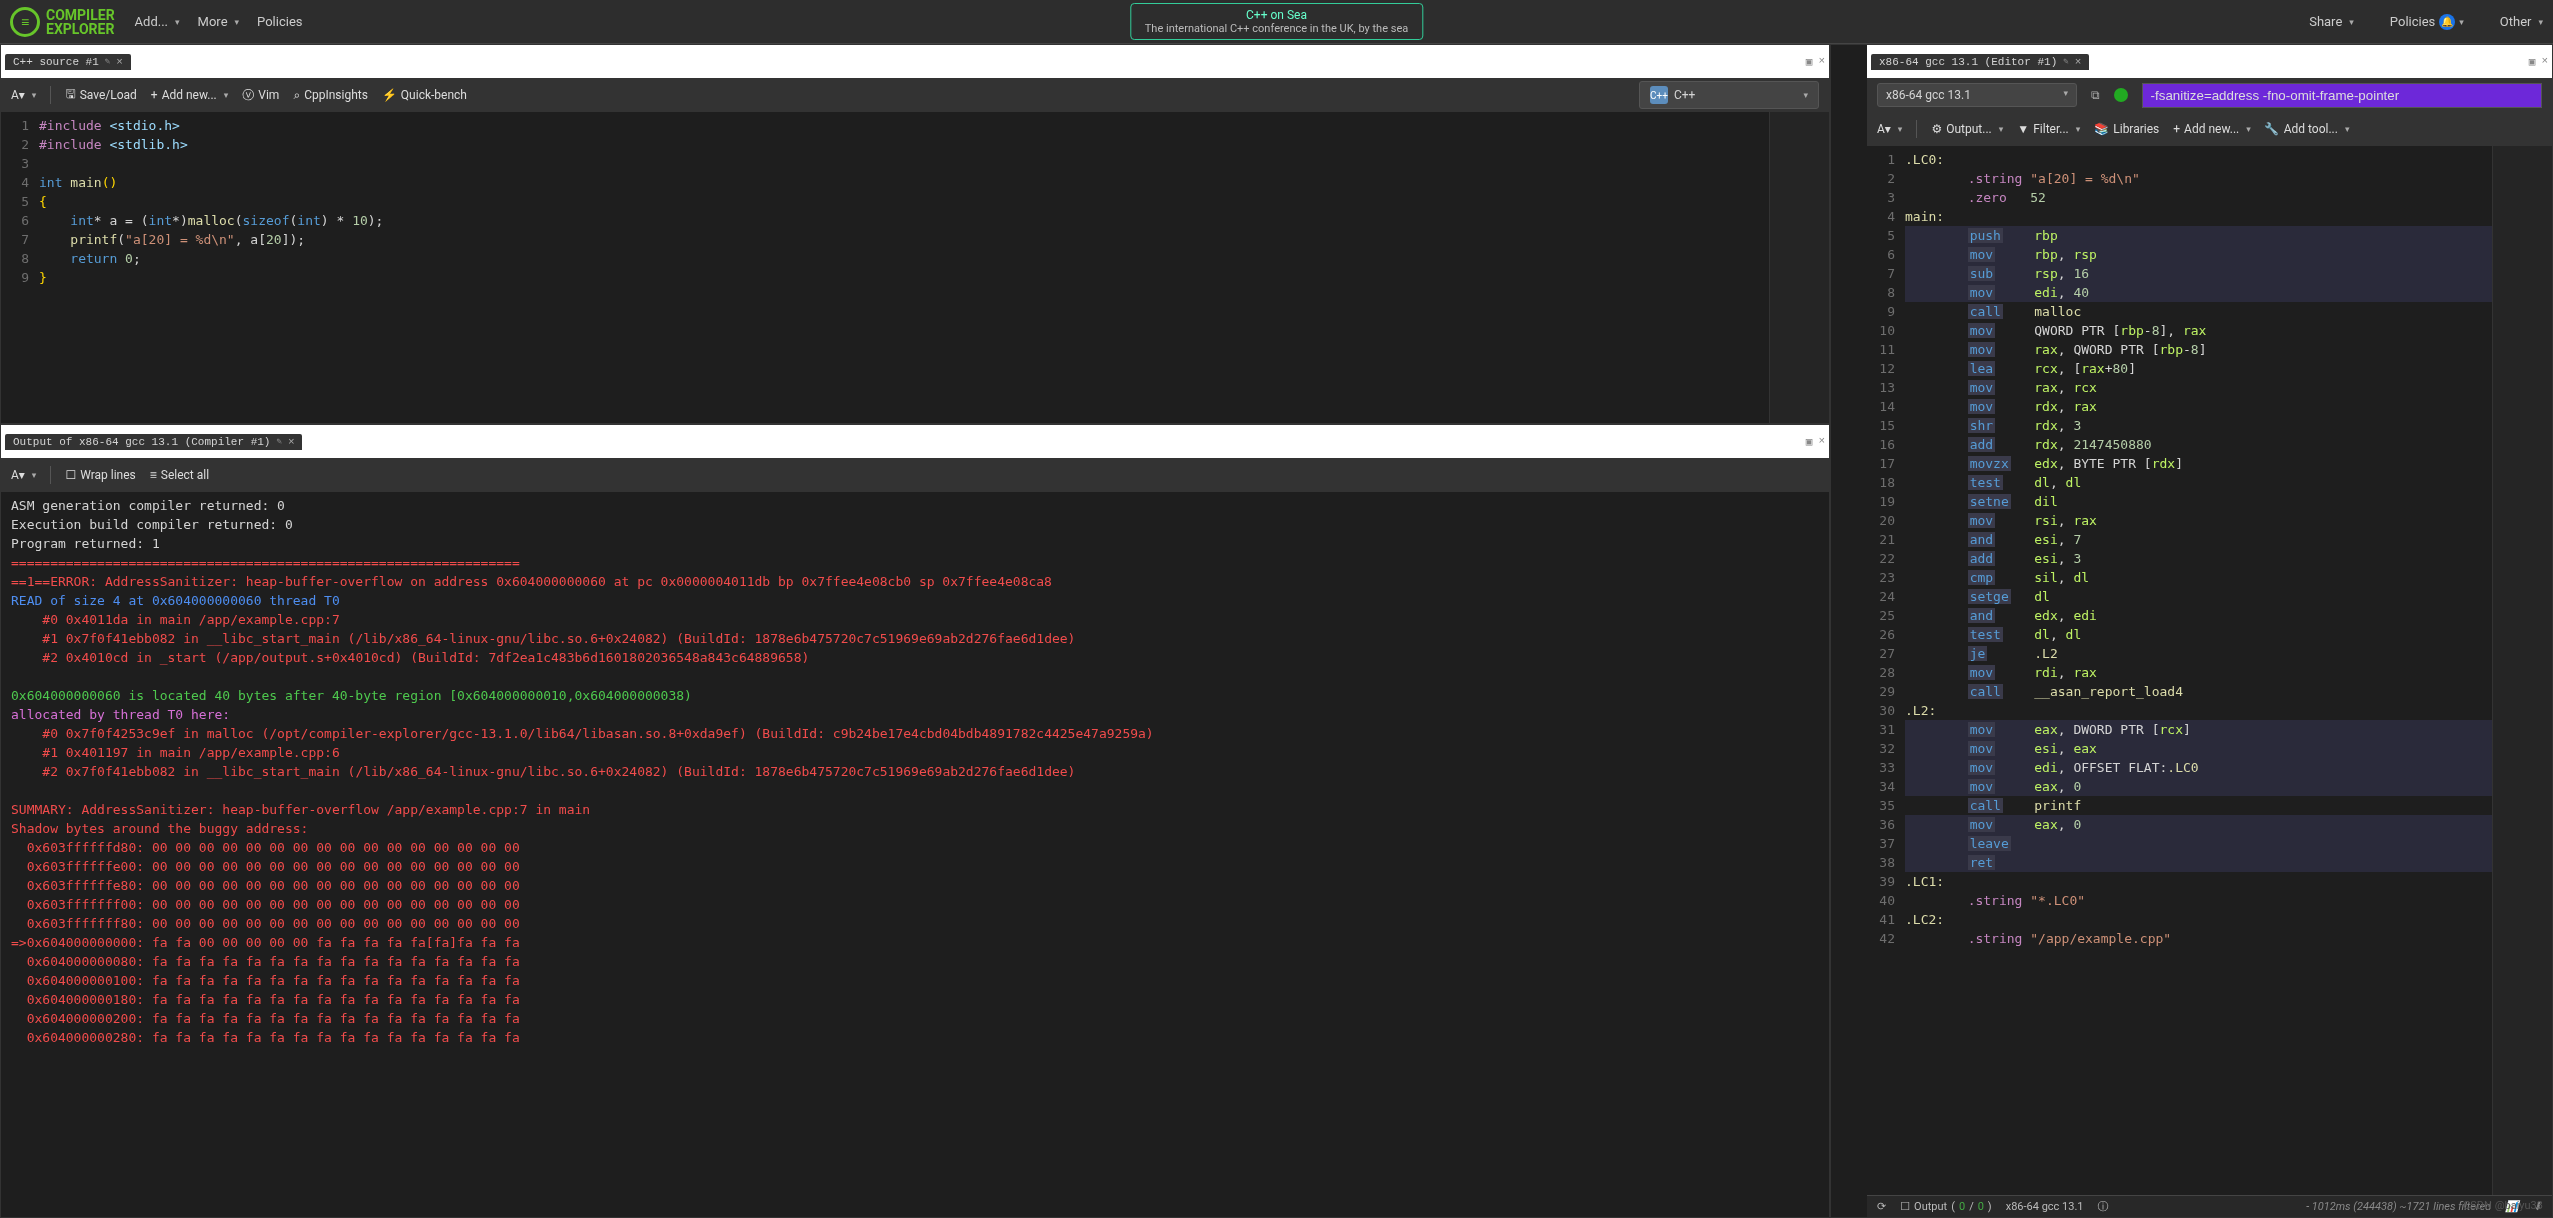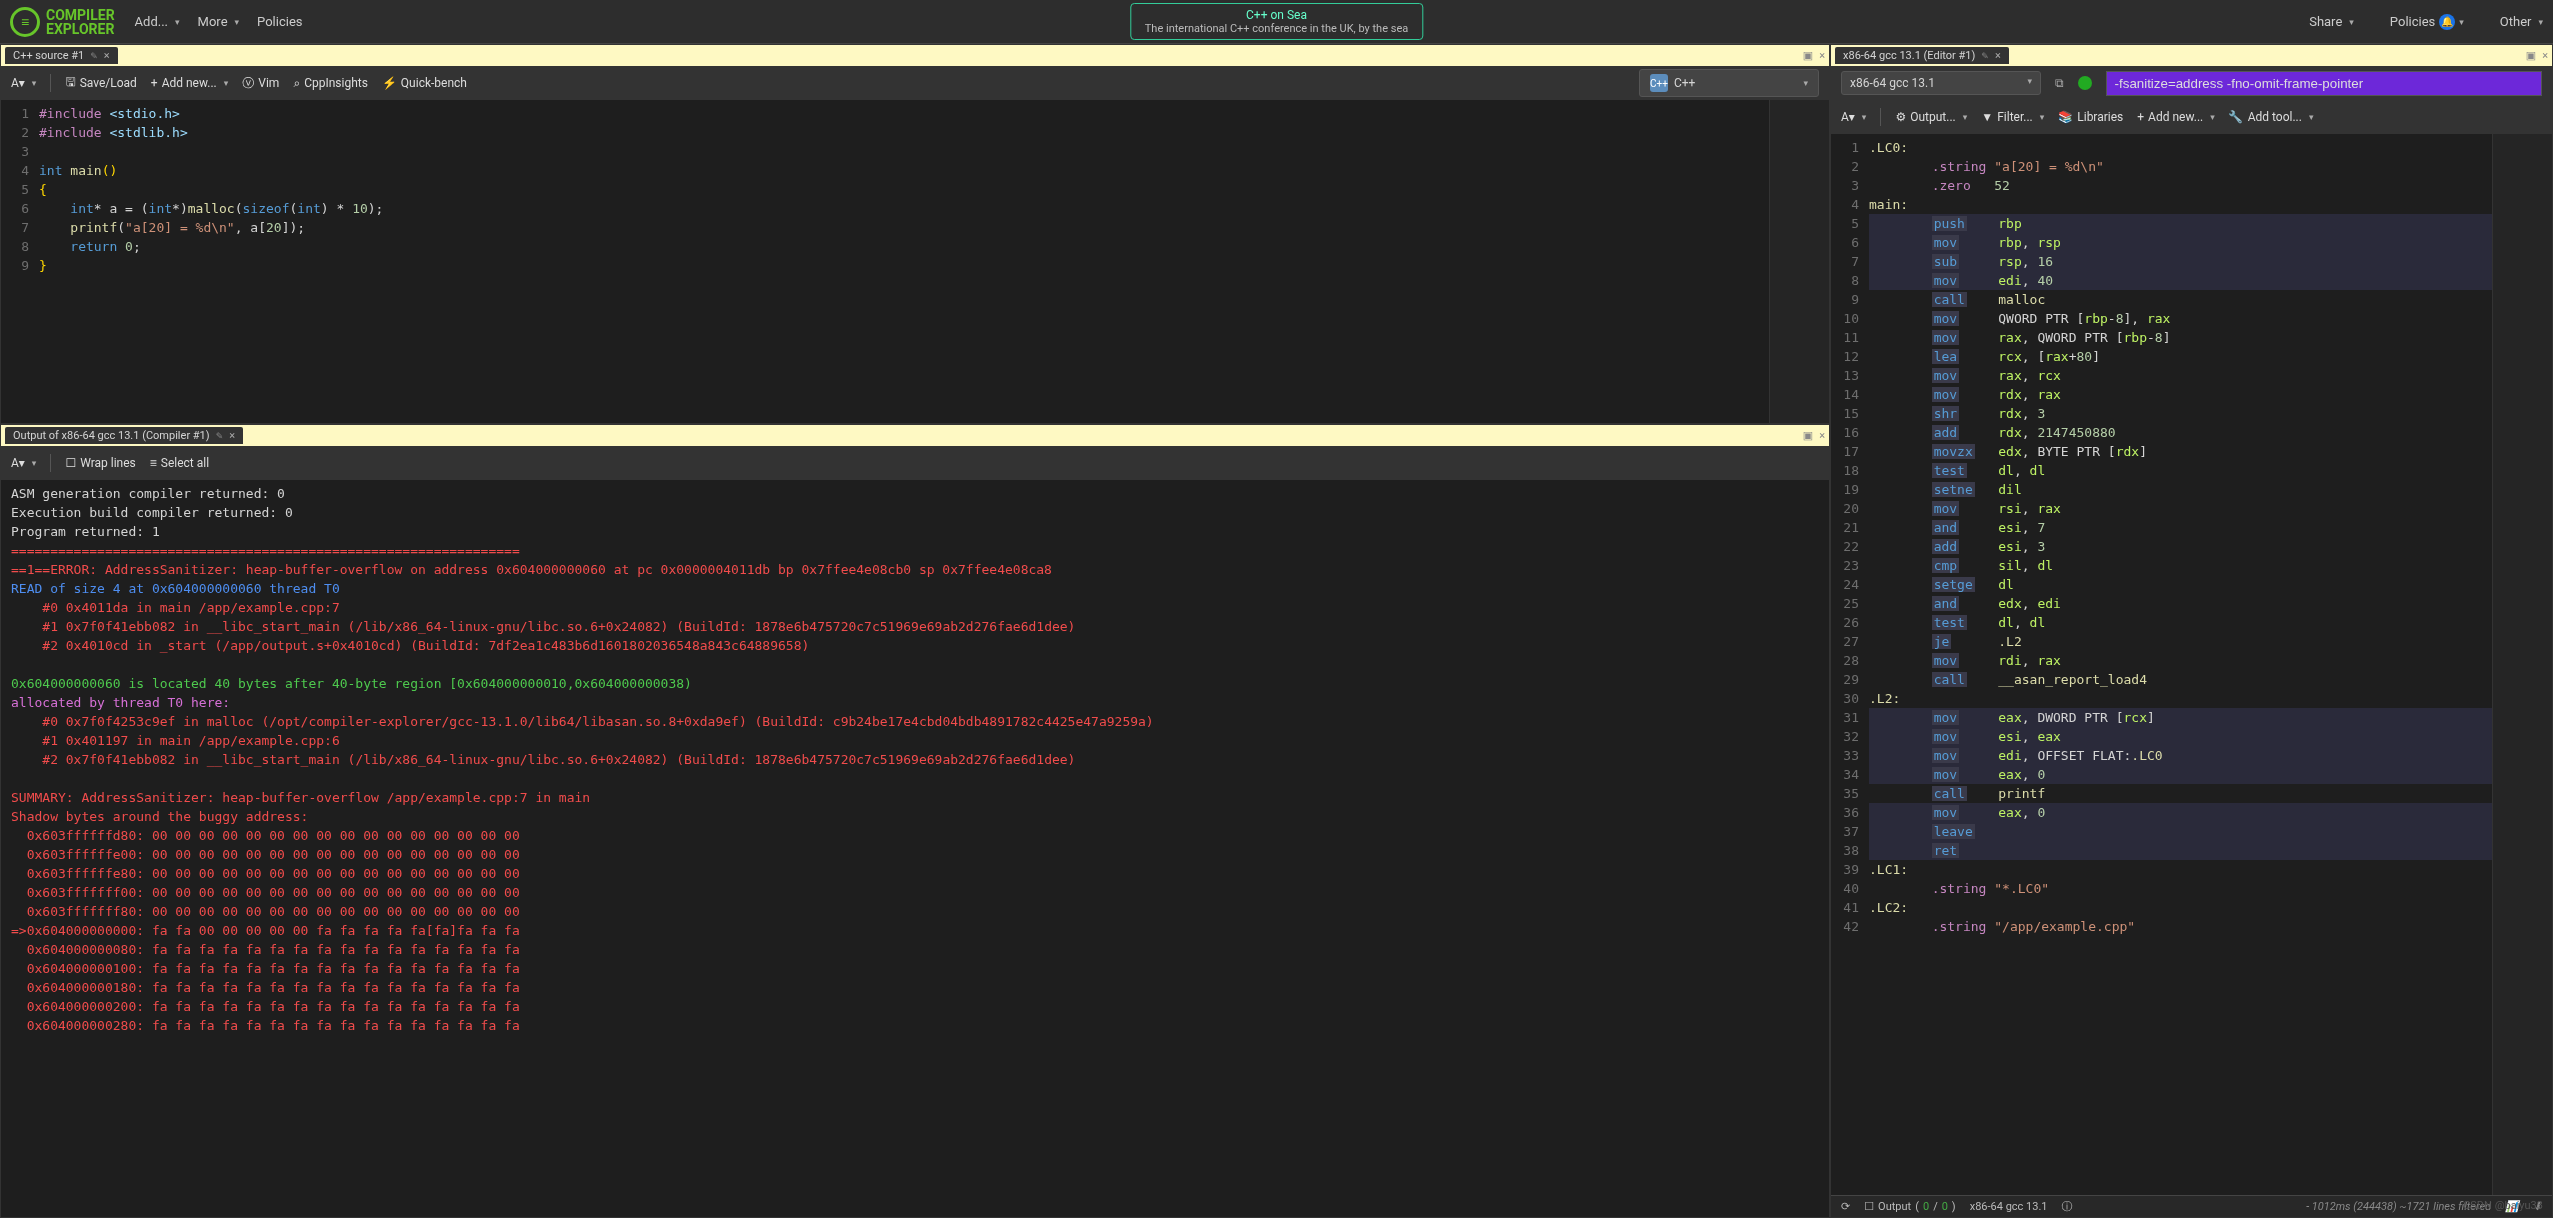--- a/index.html
+++ b/index.html
@@ -74,26 +74,27 @@
   grid-template-rows: 380px 794px;
   height: calc(100% - 44px);
 }
 .pane {
   border: 1px solid #333;
   display: flex;
   flex-direction: column;
   overflow: hidden;
 }
 .pane-tabbar {
-  background: #fef9c3;
-  display: flex;
-  align-items: center;
-  height: 21px;
+  background: #ffffff;
+  display: flex;
+  align-items: center;
+  height: 33px;
   font-size: 11px;
   padding: 0 4px;
+  font-family: Liberation Mono, monospace;
 }
 .pane-tab {
   background: #333;
   padding: 2px 8px;
   border-radius: 2px 2px 0 0;
   display: flex;
   align-items: center;
   gap: 6px;
 }
 .tab-close { color: #aaa; cursor: pointer; }
@@ -193,21 +194,21 @@
 .asm-dir { color: #c586c0; }
 
 .output-pane .code-area { white-space: pre-wrap; }
 .out-red { color: #f14c4c; }
 .out-green { color: #4ec94e; }
 .out-blue { color: #4e8ef1; }
 .out-magenta { color: #d670d6; }
 
 .source-pane { grid-column: 1; grid-row: 1; }
 .output-pane { grid-column: 1; grid-row: 2; }
-.asm-pane { grid-column: 2; grid-row: 1 / span 2; }
+.asm-pane { grid-column: 2; grid-row: 1 / span 2; padding-left: 36px; }
 
 .statusbar {
   background: #282828;
   border-top: 1px solid #444;
   display: flex;
   align-items: center;
   gap: 14px;
   padding: 3px 10px;
   font-size: 11px;
   color: #bbb;

